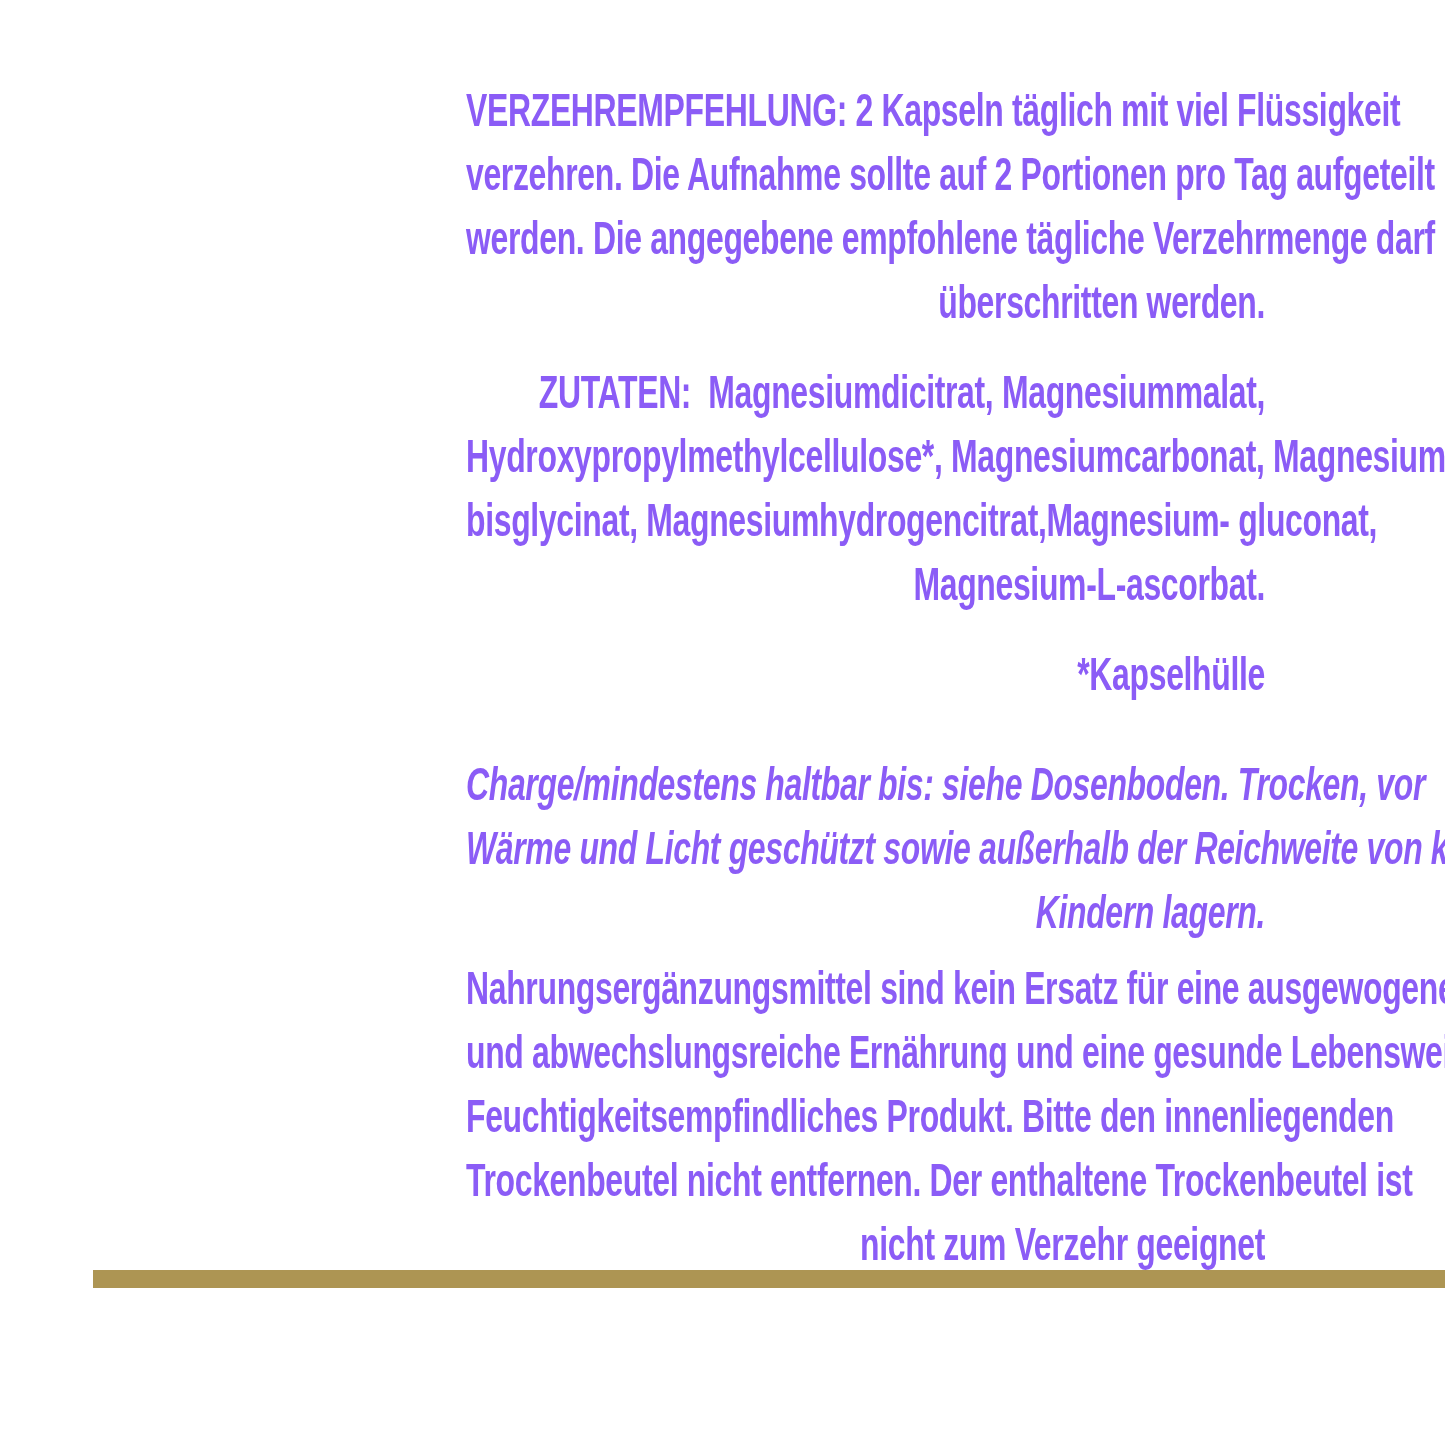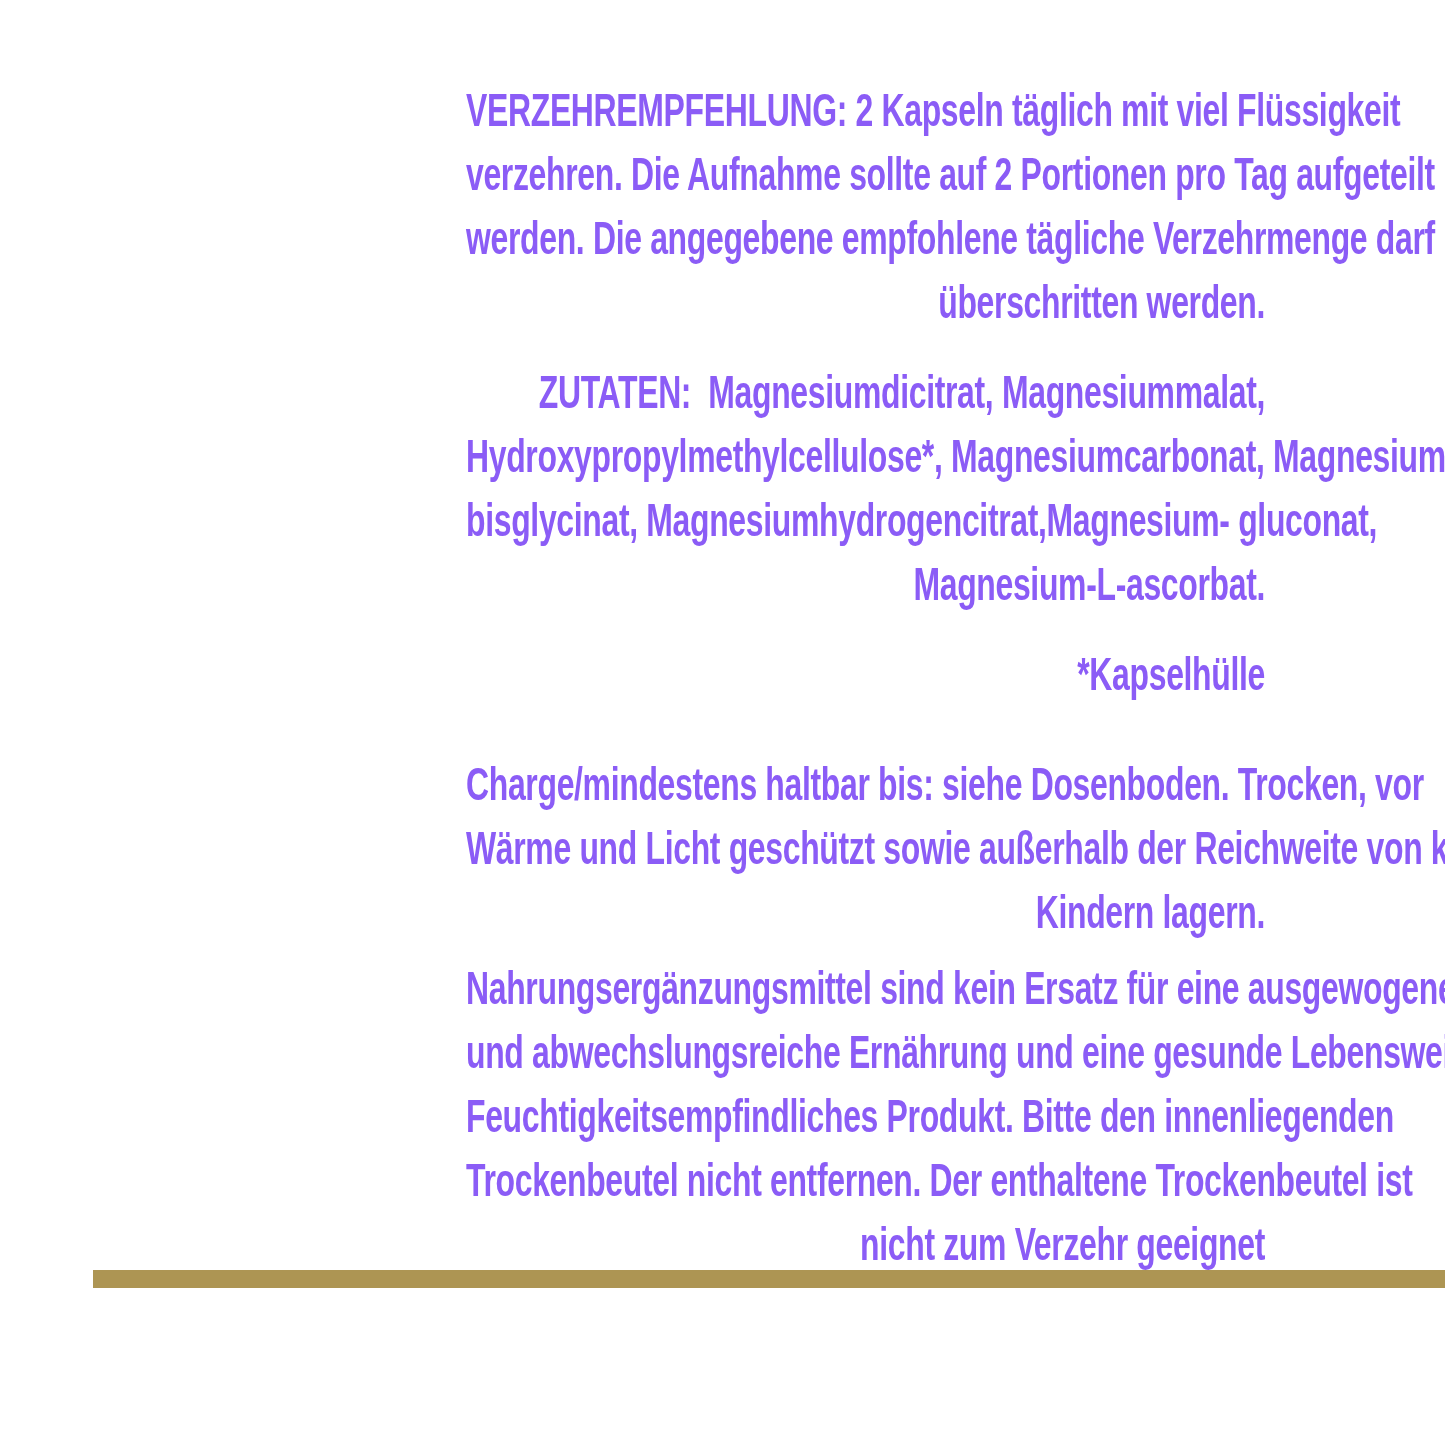--- a/index.html
+++ b/index.html
@@ -13,21 +13,21 @@
   }
   .label-panel {
     position: absolute;
     left: 90px;
     top: 78px;
     width: 1175px;
     color: #8b5cf6;
   }
   .section { margin: 0 0 26px 0; }
   .section.capsule-note { margin-bottom: 46px; margin-top: 20px; }
-  .section.storage { margin-bottom: 12px; }
+  .section.storage { margin-bottom: 12px; font-style: italic; }
   .section.disclaimer { margin-bottom: 0; }
   .line {
     font-size: 47px;
     line-height: 64px;
     font-weight: 700;
     letter-spacing: -0.5px;
     white-space: pre;
     text-align: right;
     transform: scaleX(0.68);
     transform-origin: 100% 50%;

